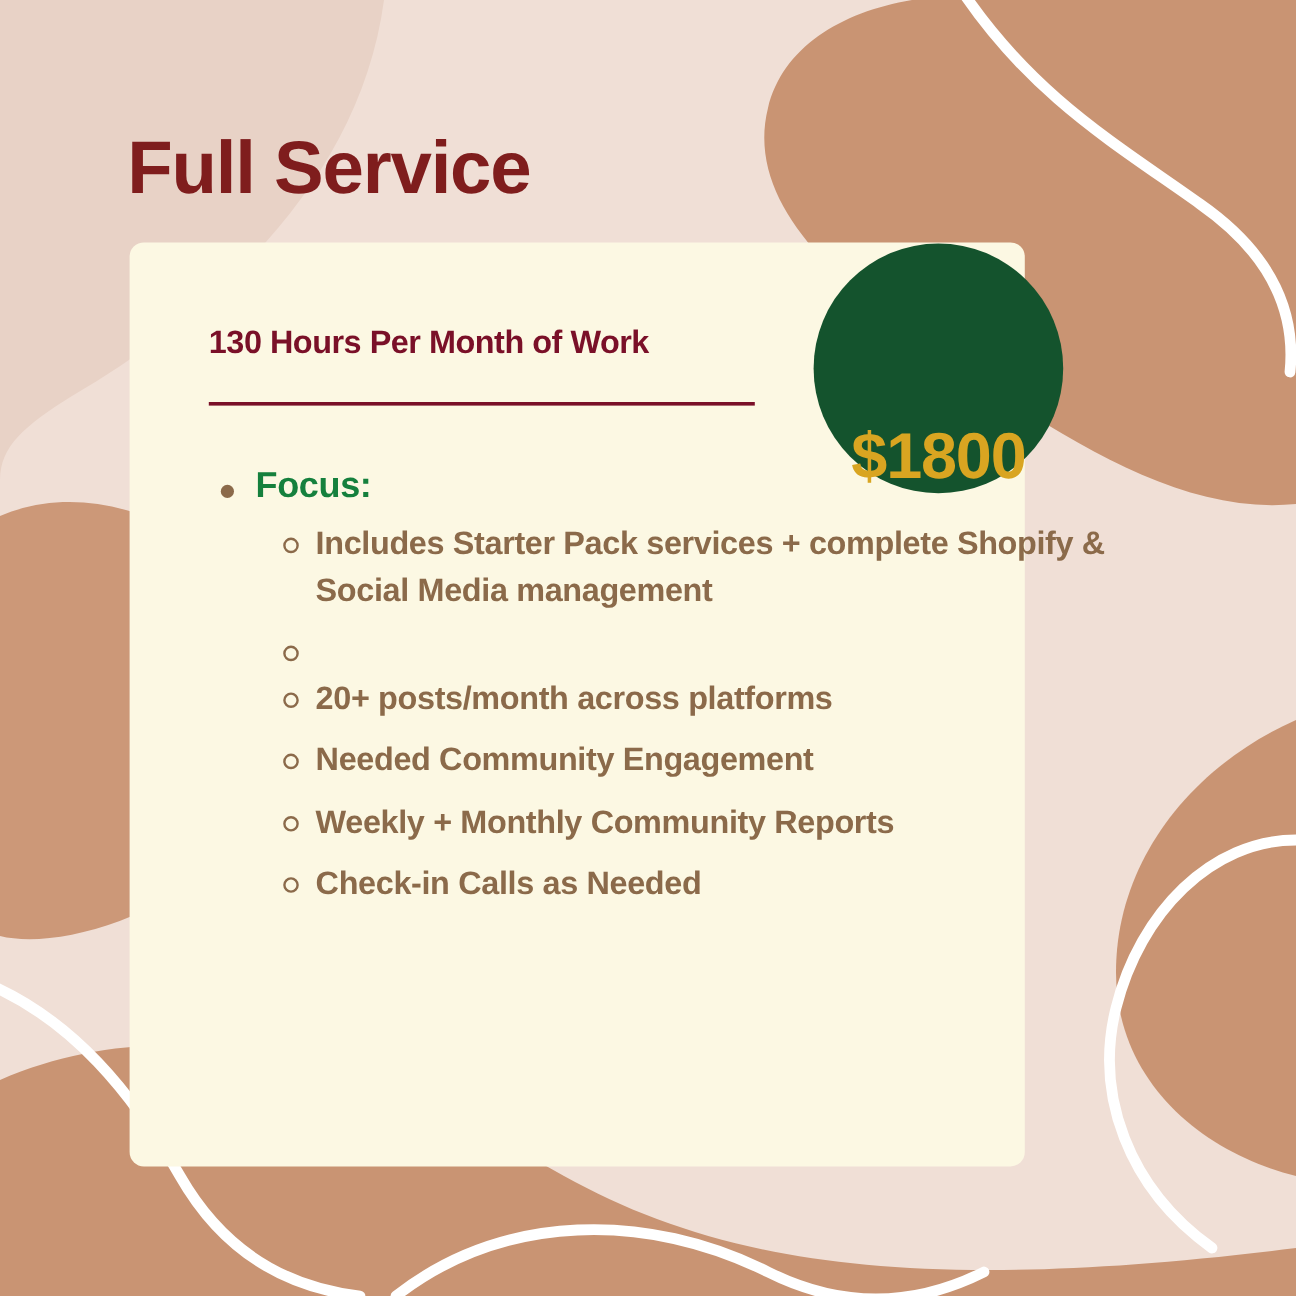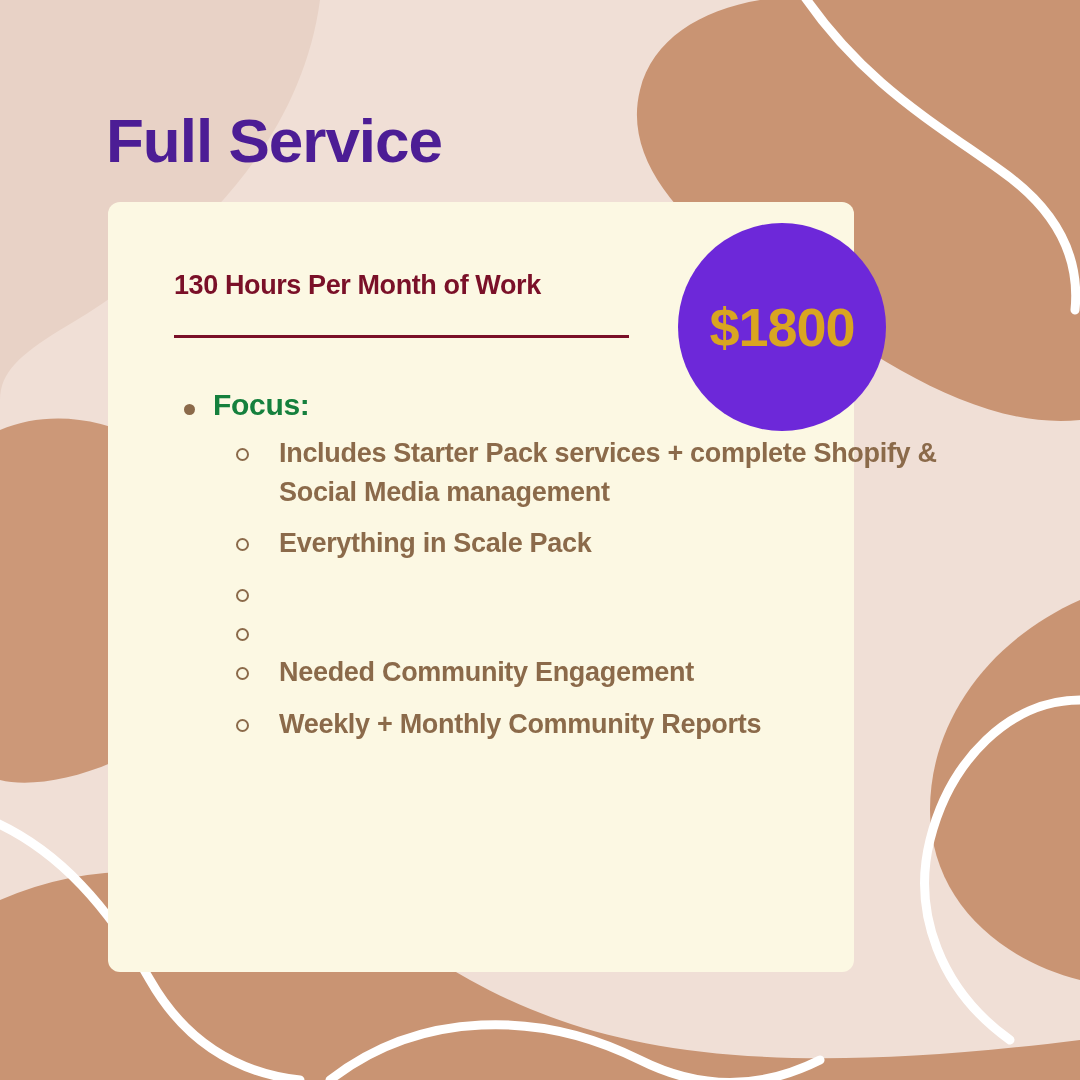--- a/index.html
+++ b/index.html
@@ -24,21 +24,21 @@
   .bg-layer svg { position: absolute; top: 0; left: 0; }
 
   
   .headline {
     position: absolute;
     left: 106px;
     top: 108px;
     font-size: 62px;
     font-weight: bold;
     letter-spacing: -1px;
-    color: #4c1d95;
+    color: #7f1d1d;
     line-height: 1.05;
   }
 
   
   .card {
     position: absolute;
     left: 108px;
     top: 202px;
     width: 746px;
     height: 770px;
@@ -62,27 +62,27 @@
     top: 133px;
     width: 455px;
     height: 3px;
     background: #7a1028;
   }
 
   
   .price-badge {
     position: absolute;
     left: 570px;
-    top: 21px;
+    top: 1px;
     width: 208px;
     height: 208px;
     border-radius: 50%;
-    background: #6d28d9;
+    background: #14532d;
     display: flex;
-    align-items: center;
+    align-items: flex-end;
     justify-content: center;
   }
   .price-badge .price {
     color: #d9a521;
     font-size: 54px;
     font-weight: bold;
     letter-spacing: -1px;
   }
 
   
@@ -114,21 +114,21 @@
     letter-spacing: -0.3px;
   }
 
   .sub-list {
     margin-top: 12px;
     margin-left: 62px;
   }
   .sub-item {
     display: flex;
     align-items: flex-start;
-    gap: 30px;
+    gap: 14px;
     margin-bottom: 12px;
   }
   .ring {
     width: 13px;
     height: 13px;
     border-radius: 50%;
     border: 2px solid #8b6a4a;
     margin-top: 14px;
     flex: none;
   }
@@ -185,40 +185,41 @@
         <span class="focus-label">Focus:</span>
       </div>
 
       <div class="sub-list">
 
         <div class="sub-item">
           <span class="ring"></span>
           <span class="sub-text">Includes Starter Pack services + complete Shopify &amp; Social Media management</span>
         </div>
 
-        <div class="sub-item">
-          <span class="ring"></span>
-          <span class="sub-text">Everything in Scale Pack</span>
-        </div>
-
-        <div class="sub-item">
-          <span class="ring"></span>
-        </div>
-
-        <div class="sub-item">
-          <span class="ring"></span>
+
+        <div class="sub-item">
+          <span class="ring"></span>
+        </div>
+
+        <div class="sub-item">
+          <span class="ring"></span>
+          <span class="sub-text">20+ posts/month across platforms</span>
         </div>
 
         <div class="sub-item">
           <span class="ring"></span>
           <span class="sub-text">Needed Community Engagement</span>
         </div>
 
         <div class="sub-item">
           <span class="ring"></span>
           <span class="sub-text">Weekly + Monthly Community Reports</span>
         </div>
 
+        <div class="sub-item">
+          <span class="ring"></span>
+          <span class="sub-text">Check-in Calls as Needed</span>
+        </div>
 
       </div>
     </div>
   </div>
 </div>
 
 </body></html>

